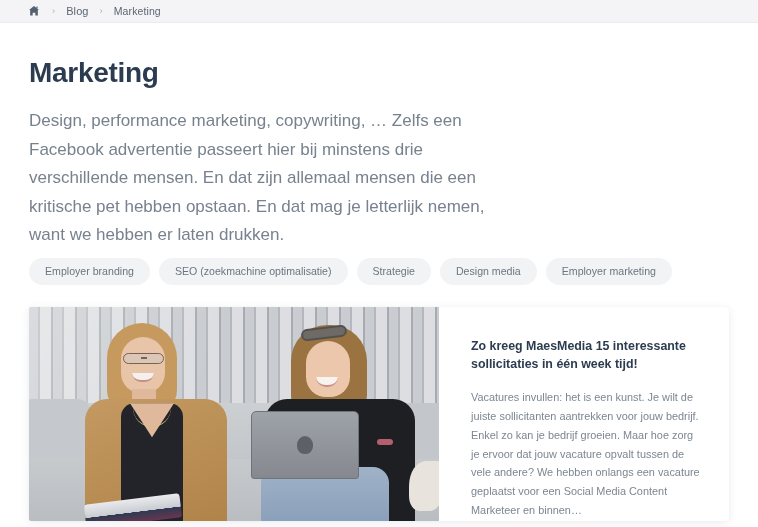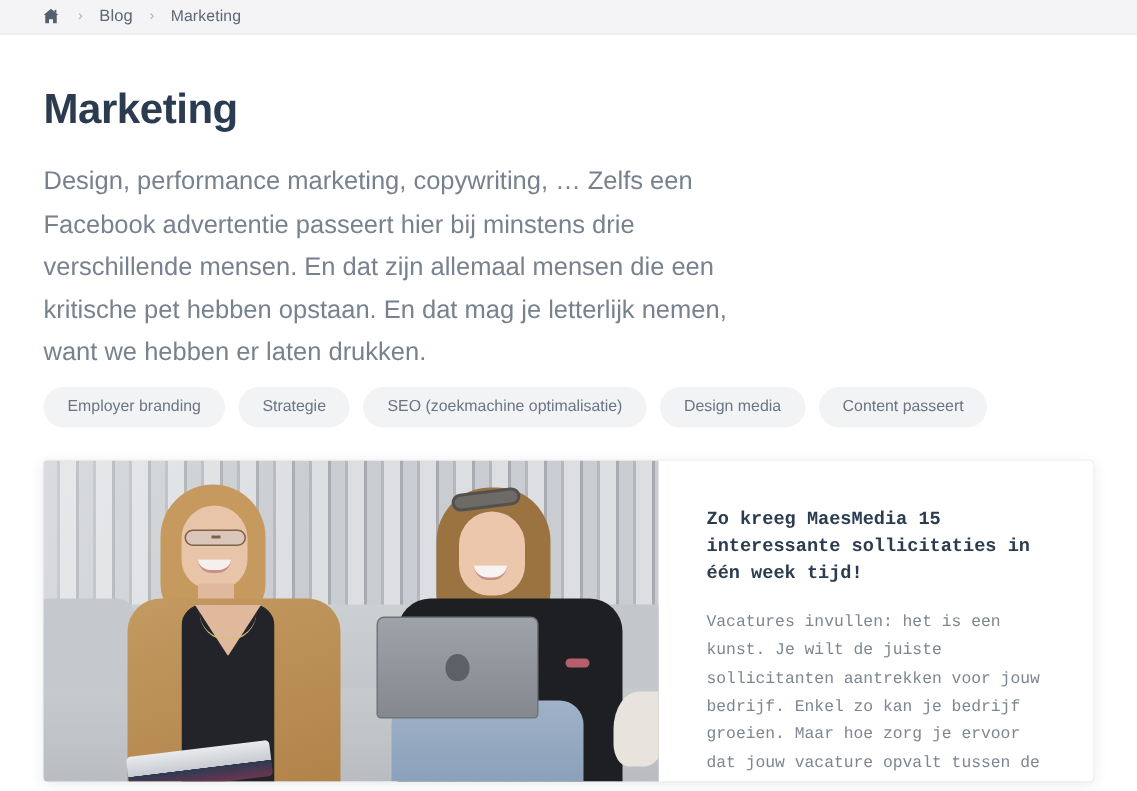--- a/index.html
+++ b/index.html
@@ -322,21 +322,20 @@
     position: absolute;
     right: -4px; bottom: 10px;
     width: 34px; height: 50px;
     background: #e8e4dd;
     border-radius: 50% 10% 40% 30%;
   }
 
   .featured-body {
     flex: 1;
     padding: 31px 28px 0 32px;
-    font-family: Liberation Mono, monospace;
   }
   .featured-title {
     font-size: 12.4px;
     font-weight: 700;
     line-height: 1.45;
     color: #2c3c50;
   }
   .featured-excerpt {
     margin-top: 14px;
     font-size: 10.9px;
@@ -404,24 +403,24 @@
 </div>
 
 <div class="page">
 
   <h1 class="page-title">Marketing</h1>
 
   <p class="page-intro">Design, performance marketing, copywriting, … Zelfs een Facebook advertentie passeert hier bij minstens drie verschillende mensen. En dat zijn allemaal mensen die een kritische pet hebben opstaan. En dat mag je letterlijk nemen, want we hebben er laten drukken.</p>
 
   <div class="tag-row">
     <button class="tag-pill">Employer branding</button>
+    <button class="tag-pill">SEO (zoekmachine optimalisatie)</button>
     <button class="tag-pill">Strategie</button>
-    <button class="tag-pill">SEO (zoekmachine optimalisatie)</button>
     <button class="tag-pill">Design media</button>
-    <button class="tag-pill">Content passeert</button>
+    <button class="tag-pill">Employer marketing</button>
   </div>
 
   <article class="featured-card">
 
     <div class="featured-media">
       <div class="slats"></div>
       <div class="couch-back"></div>
       <div class="cushion-l"></div>
       <div class="cushion-r"></div>
       <div class="couch-seat"></div>

